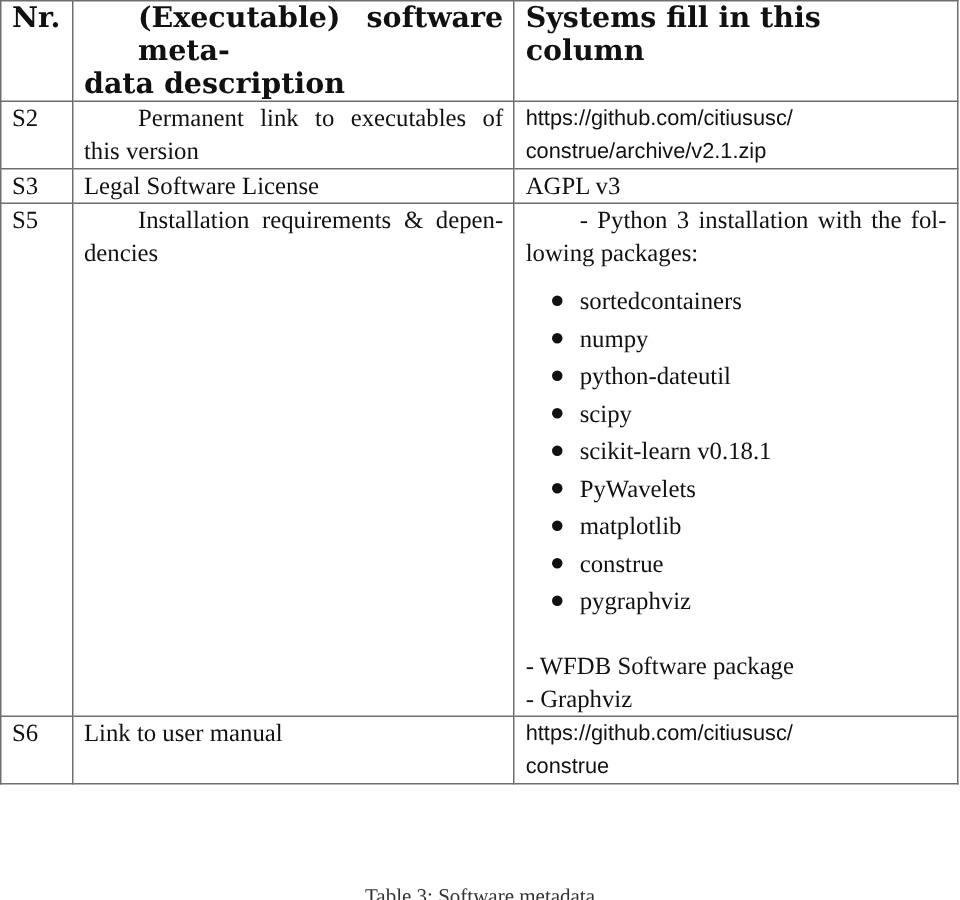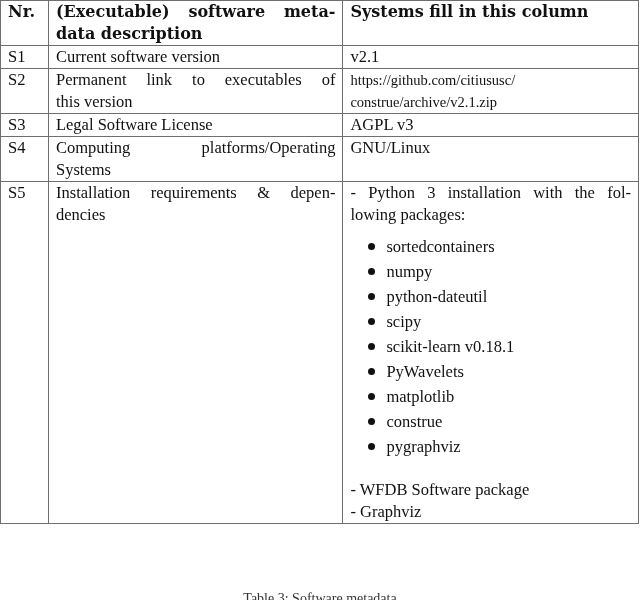--- a/index.html
+++ b/index.html
@@ -3,26 +3,26 @@
   <meta charset="utf-8">
   <style>
     html, body { margin: 0; padding: 0; background: #ffffff; }
     body { width: 640px; height: 600px; overflow: hidden; position: relative;
            font-family: "DejaVu Serif", "Liberation Serif", serif; color: #111; }
     table.meta { position: absolute; left: 0; top: 0; width: 639px;
                  border-collapse: collapse; font-family: "Liberation Serif", serif;
                  font-size: 16.5px; line-height: 22px; }
     table.meta td, table.meta th { border: 1.5px solid #6e6e6e; vertical-align: top;
                  padding: 0 7px; text-align: left; }
-    table.meta th { font-family: "DejaVu Serif", serif; font-weight: bold; font-size: 16px; }
+    table.meta th { font-family: "DejaVu Serif", serif; font-weight: bold; font-size: 19px; }
     col.c1 { width: 48px; }
     col.c2 { width: 295px; }
     col.c3 { width: 296px; }
-    .jline { display: block; text-align: justify; text-align-last: justify; }
-    .mono { font-family: Liberation Serif, serif; font-size: 14.5px; }
+    .jline { display: block; text-align: justify; text-align-last: justify; margin-left: 36px; }
+    .mono { font-family: Liberation Sans, sans-serif; font-size: 14.5px; }
     ul.pkgs { list-style: none; margin: 8px 0 8px 0; padding: 0 0 0 18px; }
     ul.pkgs li { position: relative; padding-left: 18px; height: 25px; line-height: 25px; }
     ul.pkgs li::before { content: ""; position: absolute; left: 0; top: 9px; width: 7px; height: 7px;
                          border-radius: 50%; background: #111; }
     .caption { position: absolute; top: 590px; left: 0; width: 640px; text-align: center;
                font-family: "Liberation Serif", serif; font-size: 14px; color: #333; line-height: 18px; }
   </style>
 </head>
 <body>
 
@@ -36,48 +36,35 @@
     <tr style="height:43px;">
       <th>Nr.</th>
       <th>
         <span class="jline">(Executable) software meta-</span>
         <span>data description</span>
       </th>
       <th>Systems fill in this column</th>
     </tr>
   </thead>
   <tbody>
-    <tr style="height:23px;">
-      <td>S1</td>
-      <td>Current software version</td>
-      <td>v2.1</td>
-    </tr>
     <tr style="height:44px;">
       <td>S2</td>
       <td>
         <span class="jline">Permanent link to executables of</span>
         <span>this version</span>
       </td>
       <td class="mono">
         <span style="display:block">https://github.com/citiususc/</span>
         <span style="display:block">construe/archive/v2.1.zip</span>
       </td>
     </tr>
     <tr style="height:22px;margin-left:36px;">
       <td>S3</td>
       <td>Legal Software License</td>
       <td>AGPL v3</td>
-    </tr>
-    <tr style="height:45px;">
-      <td>S4</td>
-      <td>
-        <span class="jline">Computing platforms/Operating</span>
-        <span>Systems</span>
-      </td>
-      <td>GNU/Linux</td>
     </tr>
     <tr style="height:336px;">
       <td>S5</td>
       <td>
         <span class="jline">Installation requirements &amp; depen-</span>
         <span>dencies</span>
       </td>
       <td>
         <span class="jline">- Python 3 installation with the fol-</span>
         <span style="display:block">lowing packages:</span>
@@ -89,16 +76,24 @@
           <li>scikit-learn v0.18.1</li>
           <li>PyWavelets</li>
           <li>matplotlib</li>
           <li>construe</li>
           <li>pygraphviz</li>
         </ul>
         <span style="display:block; margin-top:20px;">- WFDB Software package</span>
         <span style="display:block">- Graphviz</span>
       </td>
     </tr>
+    <tr style="height:44px;">
+      <td>S6</td>
+      <td>Link to user manual</td>
+      <td class="mono">
+        <span style="display:block">https://github.com/citiususc/</span>
+        <span style="display:block">construe</span>
+      </td>
+    </tr>
   </tbody>
 </table>
 
 <div class="caption">Table 3: Software metadata</div>
 
 </body></html>

